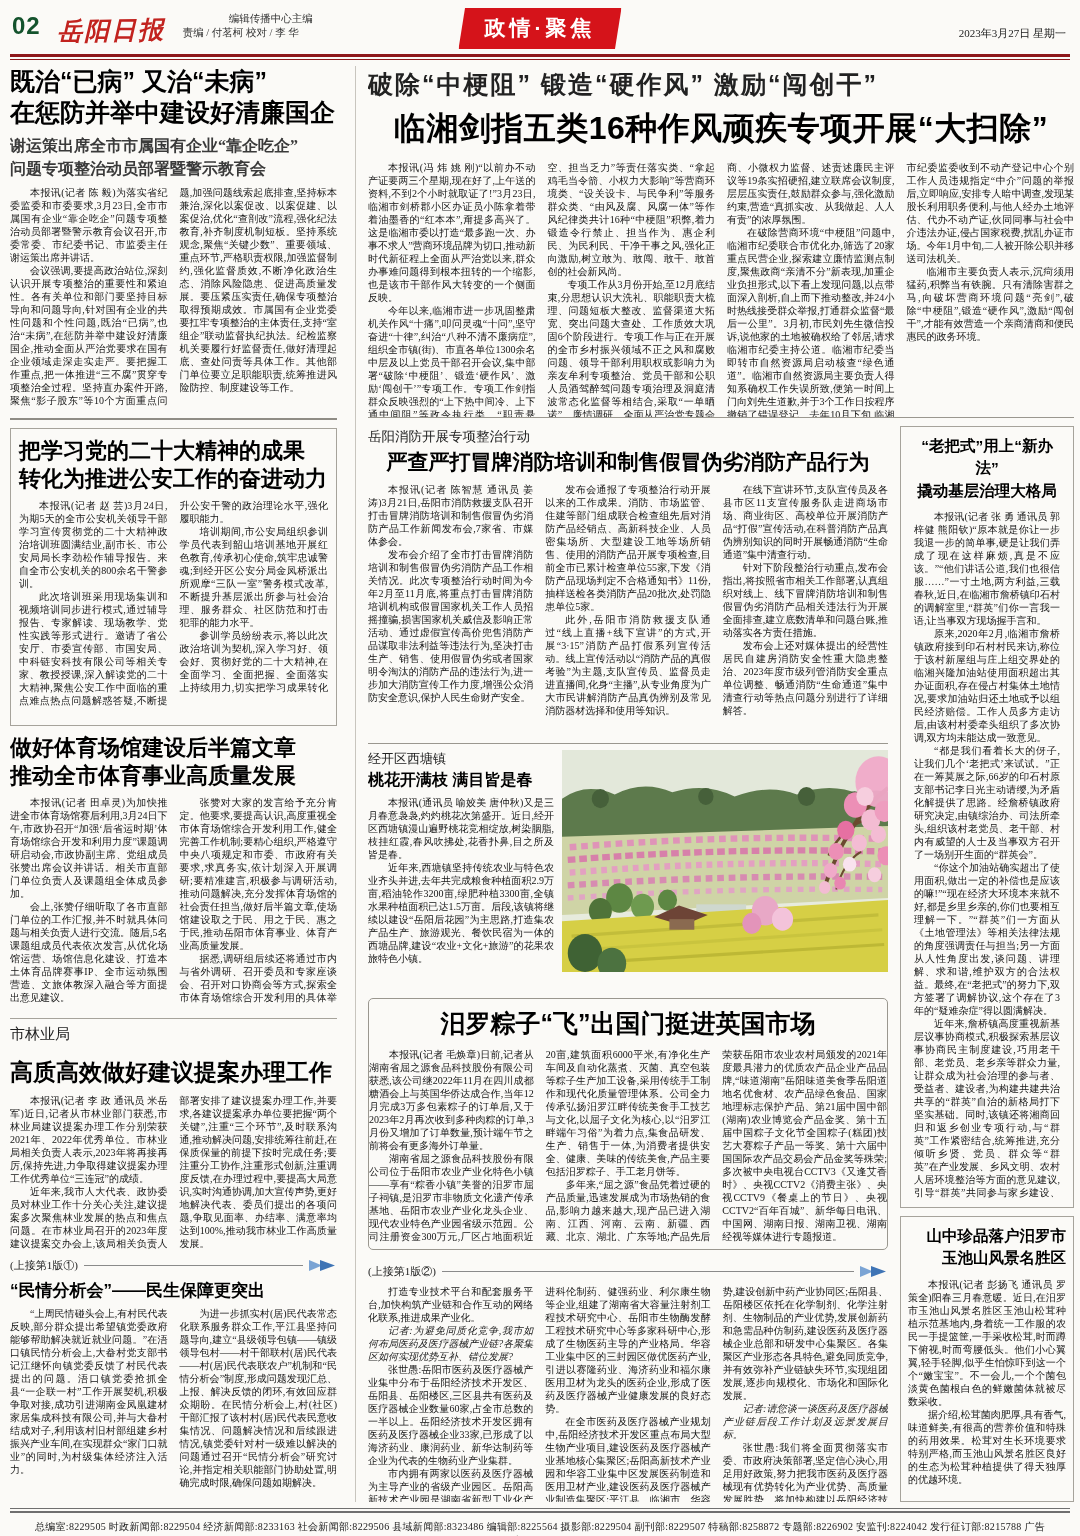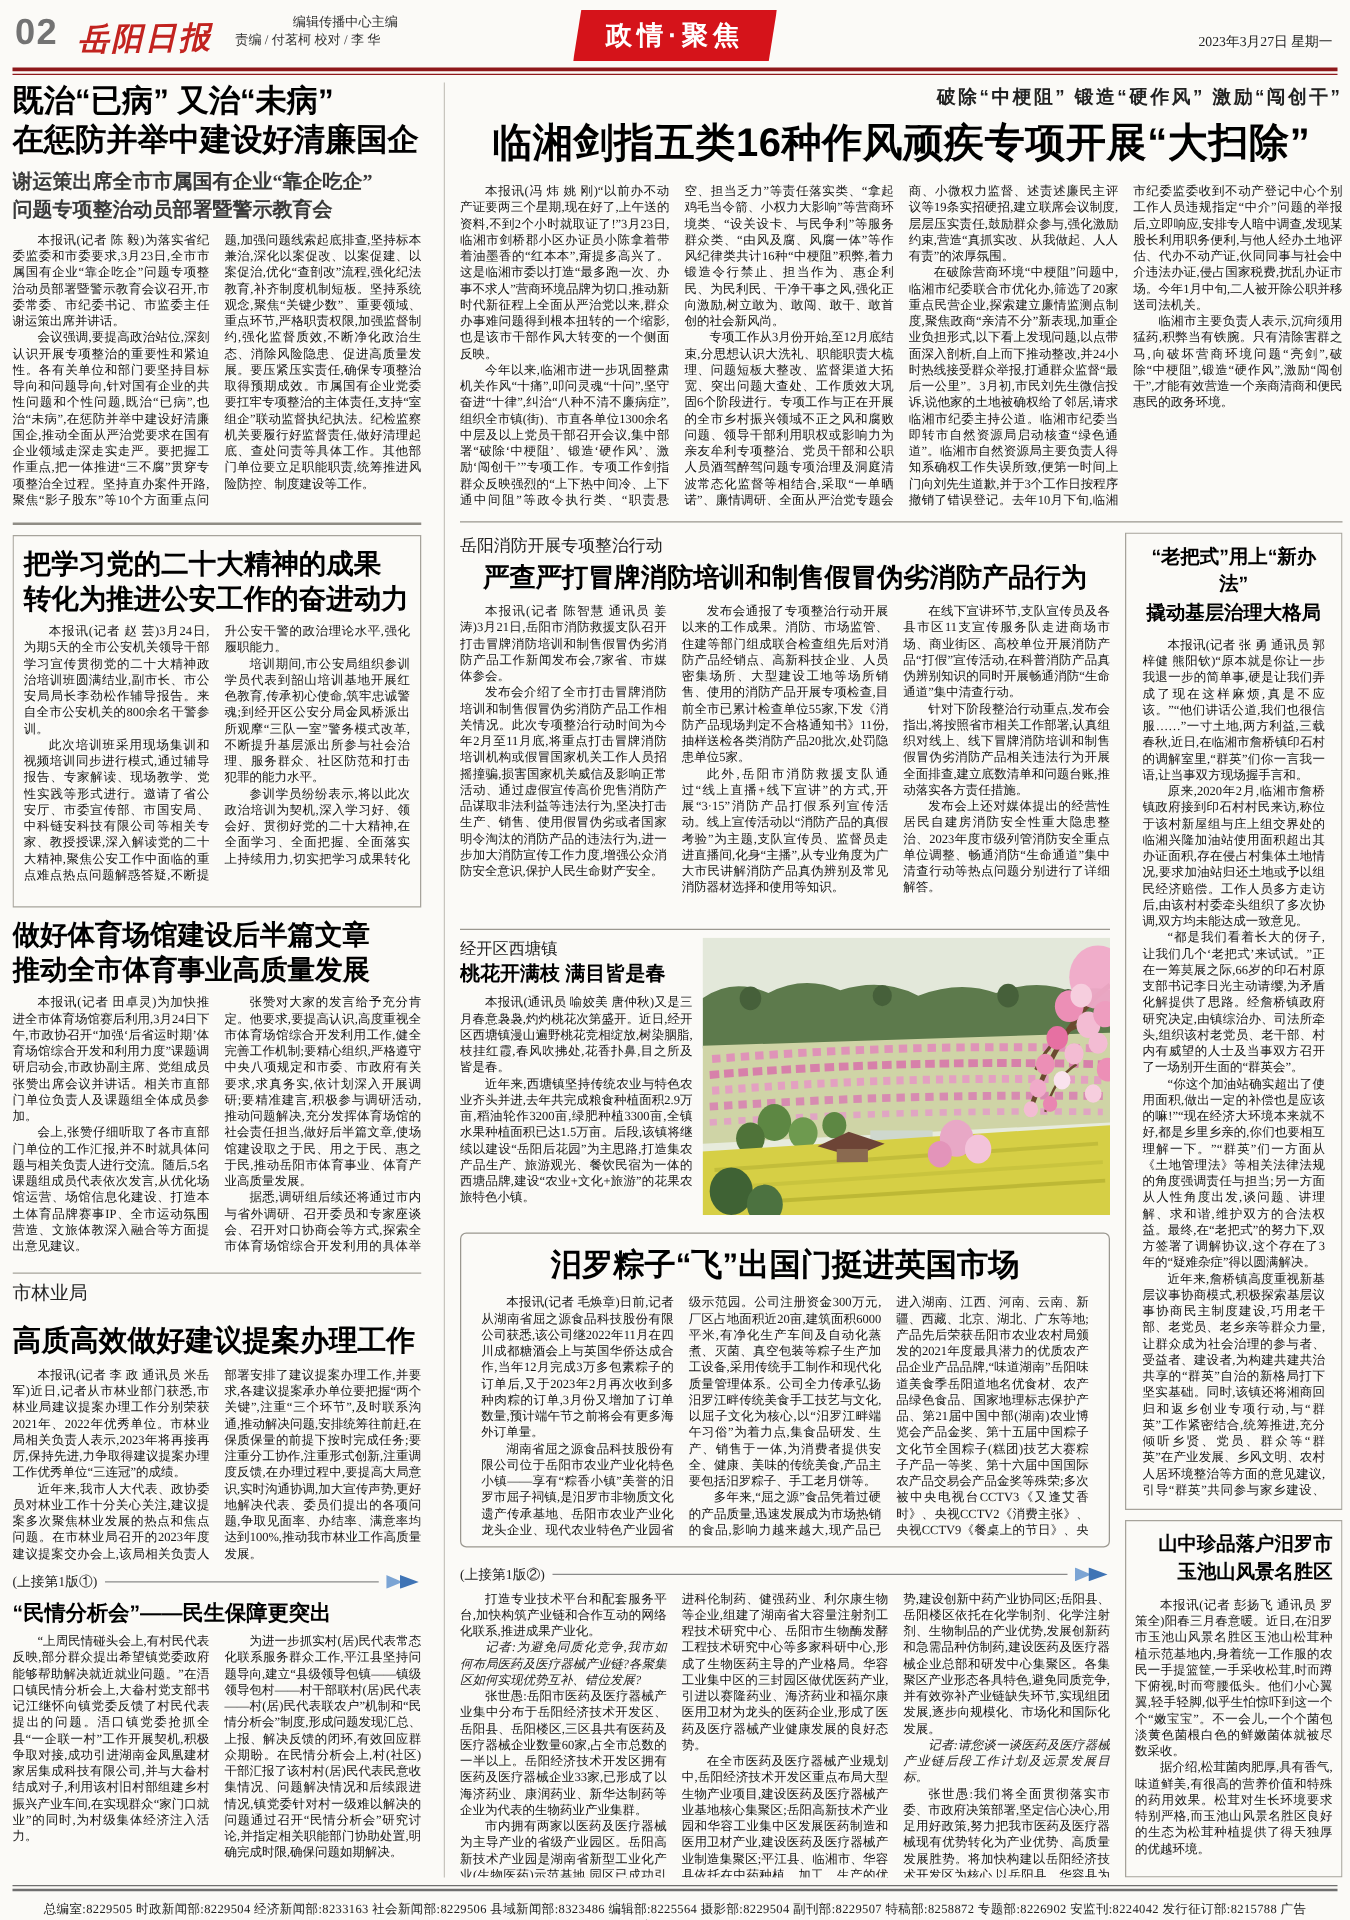--- a/index.html
+++ b/index.html
@@ -2,21 +2,21 @@
 <html><head>
 <meta charset="utf-8">
 <style>
   *{box-sizing:border-box;margin:0;padding:0}
   html,body{width:1080px;height:1536px;background:#fbfaf7;color:#1a1a1a;
     font-family:"Liberation Serif","DejaVu Serif",serif;}
   .page{position:relative;width:1080px;height:1536px;overflow:hidden;}
 
   
   .masthead{height:52px;padding:6px 12px 0;position:relative;display:flex;align-items:flex-start;}
-  .pageno{font-family:"Liberation Sans","DejaVu Sans",sans-serif;font-size:29px;font-weight:800;color:#737373;line-height:40px;letter-spacing:1px;}
+  .pageno{font-family:"Liberation Sans","DejaVu Sans",sans-serif;font-size:24px;font-weight:800;color:#14532d;line-height:40px;letter-spacing:1px;}
   .paper-logo{font-family:"Liberation Serif",serif;font-style:italic;font-weight:700;font-size:25px;color:#c2231f;margin:8px 0 0 16px;letter-spacing:2px;transform:rotate(-1deg);}
   .editors{margin:6px 0 0 18px;font-size:10.5px;color:#333;line-height:14px;}
   .editors .l1{padding-left:46px;}
   .banner{position:absolute;left:50%;top:8px;transform:translateX(-50%);background:#d5131a;color:#fff;
     font-family:"Liberation Sans",sans-serif;font-weight:800;font-size:21px;letter-spacing:4px;
     padding:6px 26px 7px;clip-path:polygon(4% 0,100% 0,96% 100%,0 100%);}
   .date{position:absolute;right:14px;top:26px;font-size:11px;color:#222;}
   .head-rule{margin:2px 10px 0;height:6px;border-top:3px solid #8e181b;border-bottom:1px solid #8e181b;}
 
   
@@ -53,38 +53,38 @@
   .art-linye .hl{font-size:23px;line-height:1.2;margin-bottom:7px;}
   .art-linye .body{column-count:2;height:156px;}
 
   .cont-rule{display:flex;align-items:center;gap:6px;margin-top:8px;}
   .cont-rule .marker{font-size:11px;color:#222;white-space:nowrap;}
   .cont-rule .line{flex:1;border-top:1px solid #8a8a8a;height:0;}
   .cont1 .hl{font-size:17px;margin:6px 0 5px;}
   .cont1 .body{column-count:2;height:192px;}
 
   
-  .main-art .kicker{text-align:right;font-size:15px;font-weight:700;letter-spacing:2px;margin:2px 0 6px;}
+  .main-art .kicker{text-align:left;font-size:25px;font-weight:700;letter-spacing:2px;margin:2px 0 6px;}
   .main-art .hl{text-align:center;font-size:32px;letter-spacing:0.5px;margin-bottom:10px;}
   .main-art .body{column-count:4;height:262px;}
 
   
   .art-xiaofang{border-bottom:1px solid #9a978f;padding:2px 0 20px;}
   .art-xiaofang .kicker{font-size:13.5px;margin-bottom:2px;}
   .art-xiaofang .hl{text-align:center;font-size:21px;margin-bottom:7px;}
   .art-xiaofang .body{column-count:3;height:240px;}
 
   .art-taohua{margin-top:6px;display:flex;gap:8px;height:230px;overflow:hidden;}
   .art-taohua .txt{width:186px;flex:none;}
   .art-taohua .kicker{font-size:13px;margin-bottom:2px;}
   .art-taohua .hl{font-size:16px;line-height:1.3;margin-bottom:5px;}
   .art-taohua .photo{flex:1;height:222px;overflow:hidden;}
   .art-taohua svg{display:block;width:100%;height:100%;}
 
-  .art-zongzi{margin-top:6px;border:1px solid #9a978f;border-radius:5px;padding:6px 16px;height:252px;overflow:hidden;}
+  .art-zongzi{margin-top:18px;border:1px solid #9a978f;border-radius:5px;padding:6px 0;height:252px;overflow:hidden;}
   .art-zongzi .hl{text-align:center;font-size:25px;margin:2px 0 8px;}
   .art-zongzi .body{column-count:3;height:196px;}
 
   .cont2{margin-top:6px;position:relative;height:272px;overflow:hidden;}
   .cont2 .body{column-count:3;height:244px;margin-top:6px;}
   .cont2 .byline{position:absolute;right:8px;bottom:0;background:#fbfaf7;font-size:10.5px;padding-left:10px;}
 
   
   .art-laobashi{border:1px solid #a6a39b;padding:8px 13px;height:782px;overflow:hidden;}
   .art-laobashi .hl{font-size:15.5px;line-height:1.45;text-align:center;margin-bottom:8px;}

